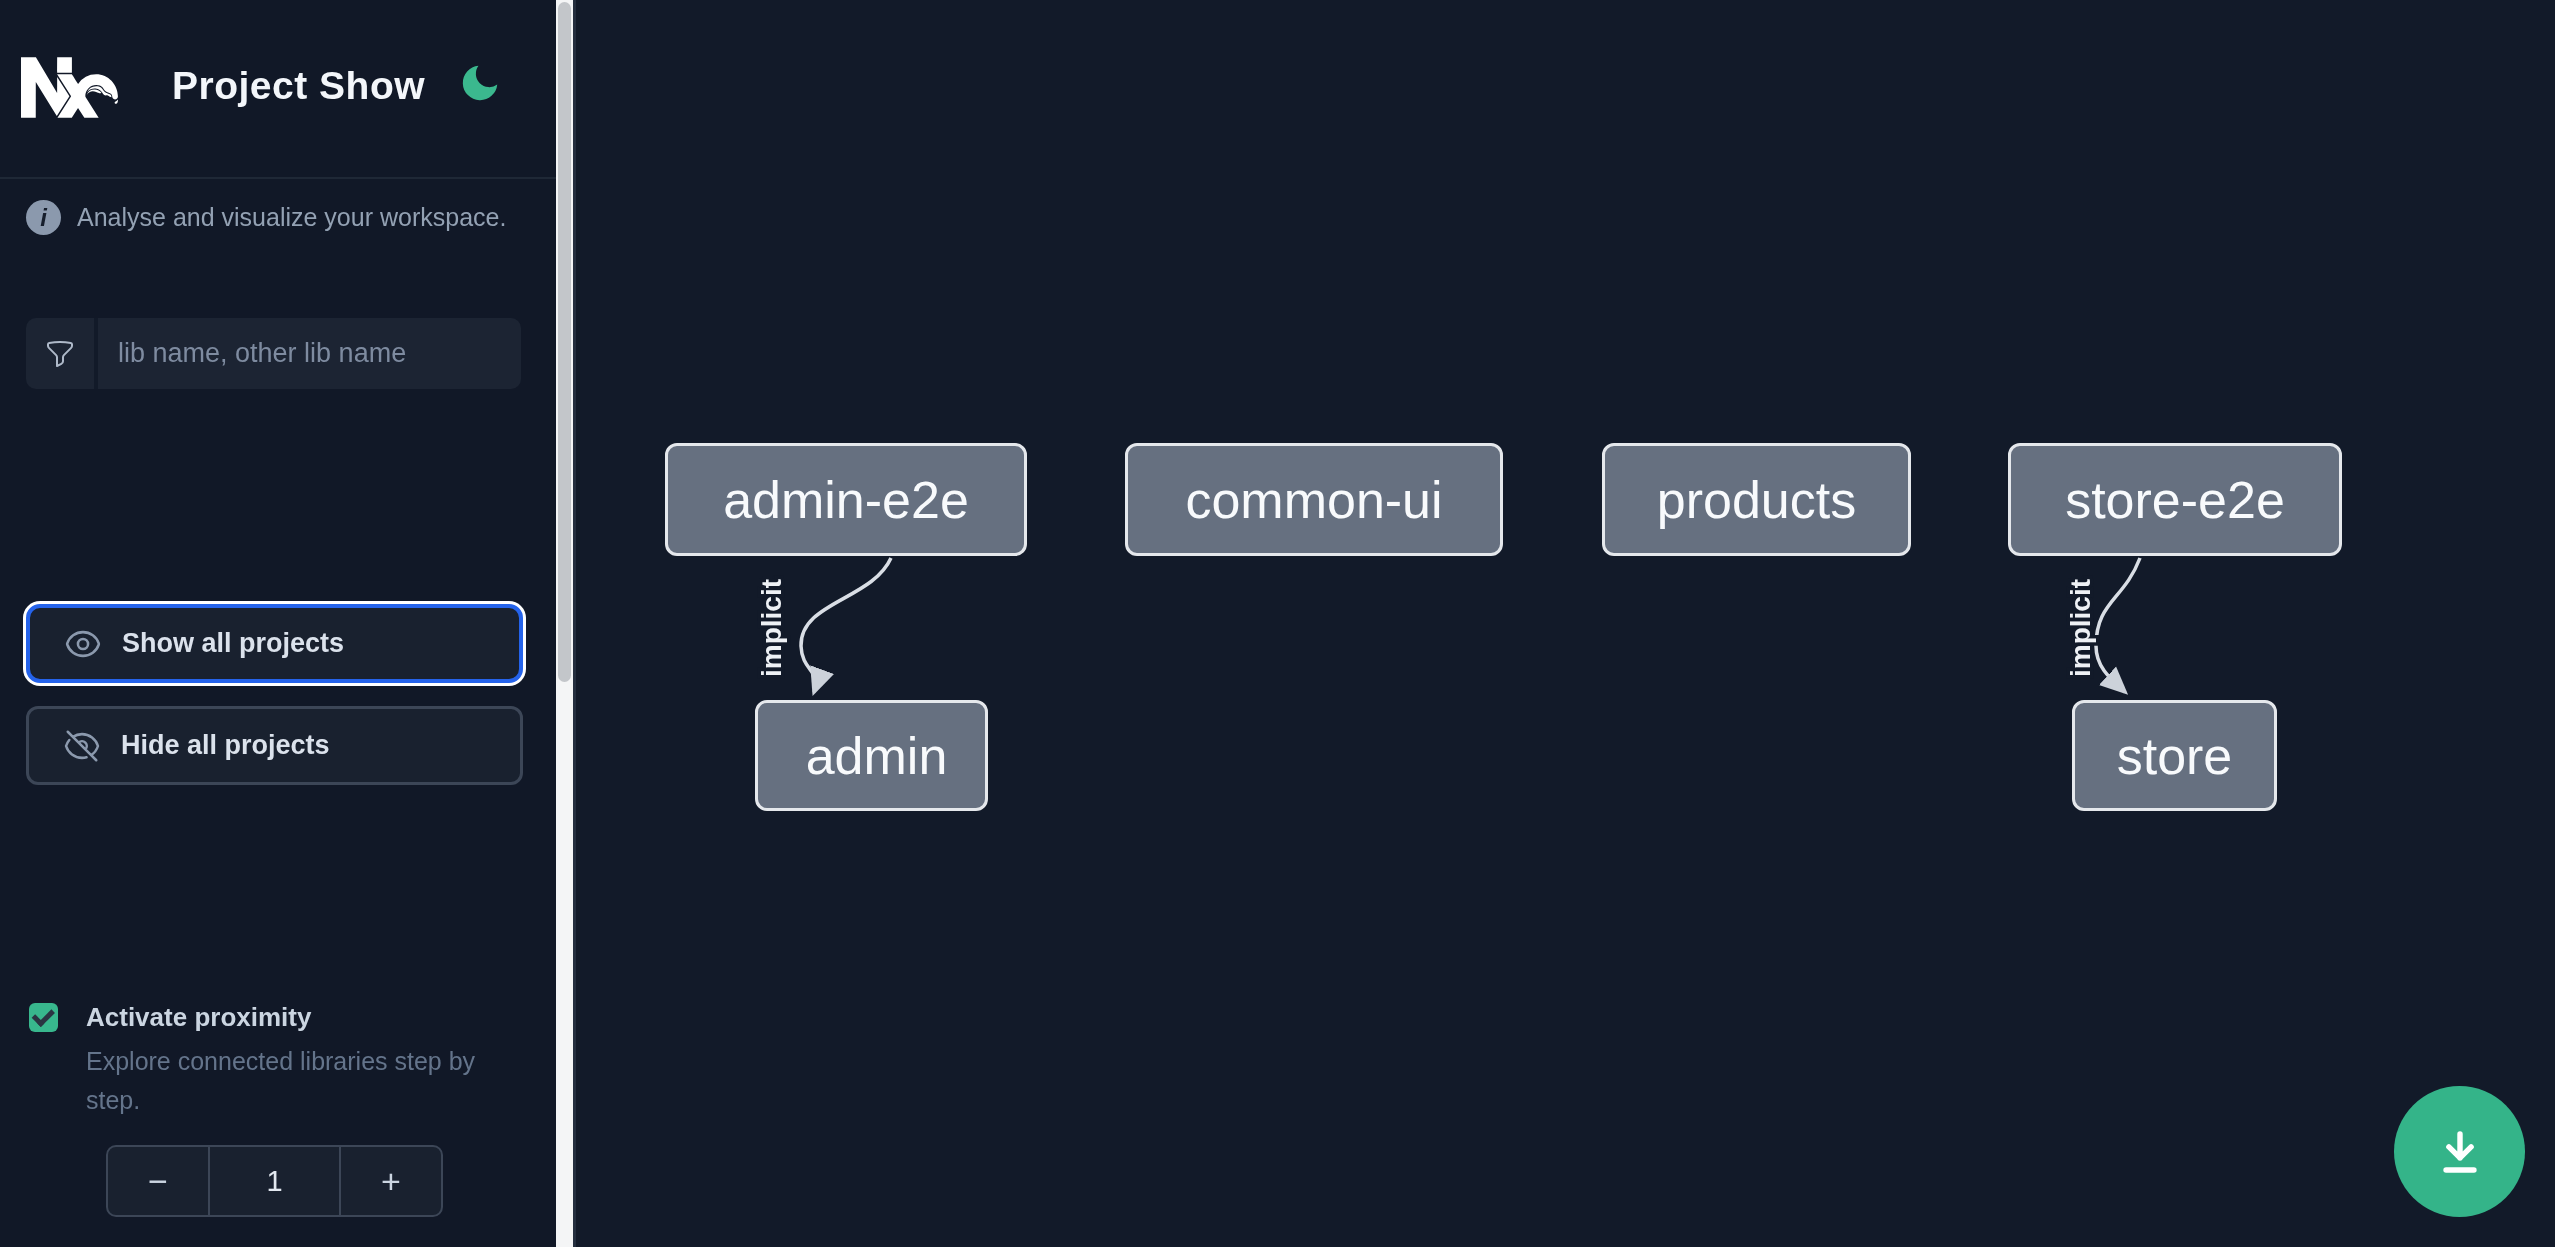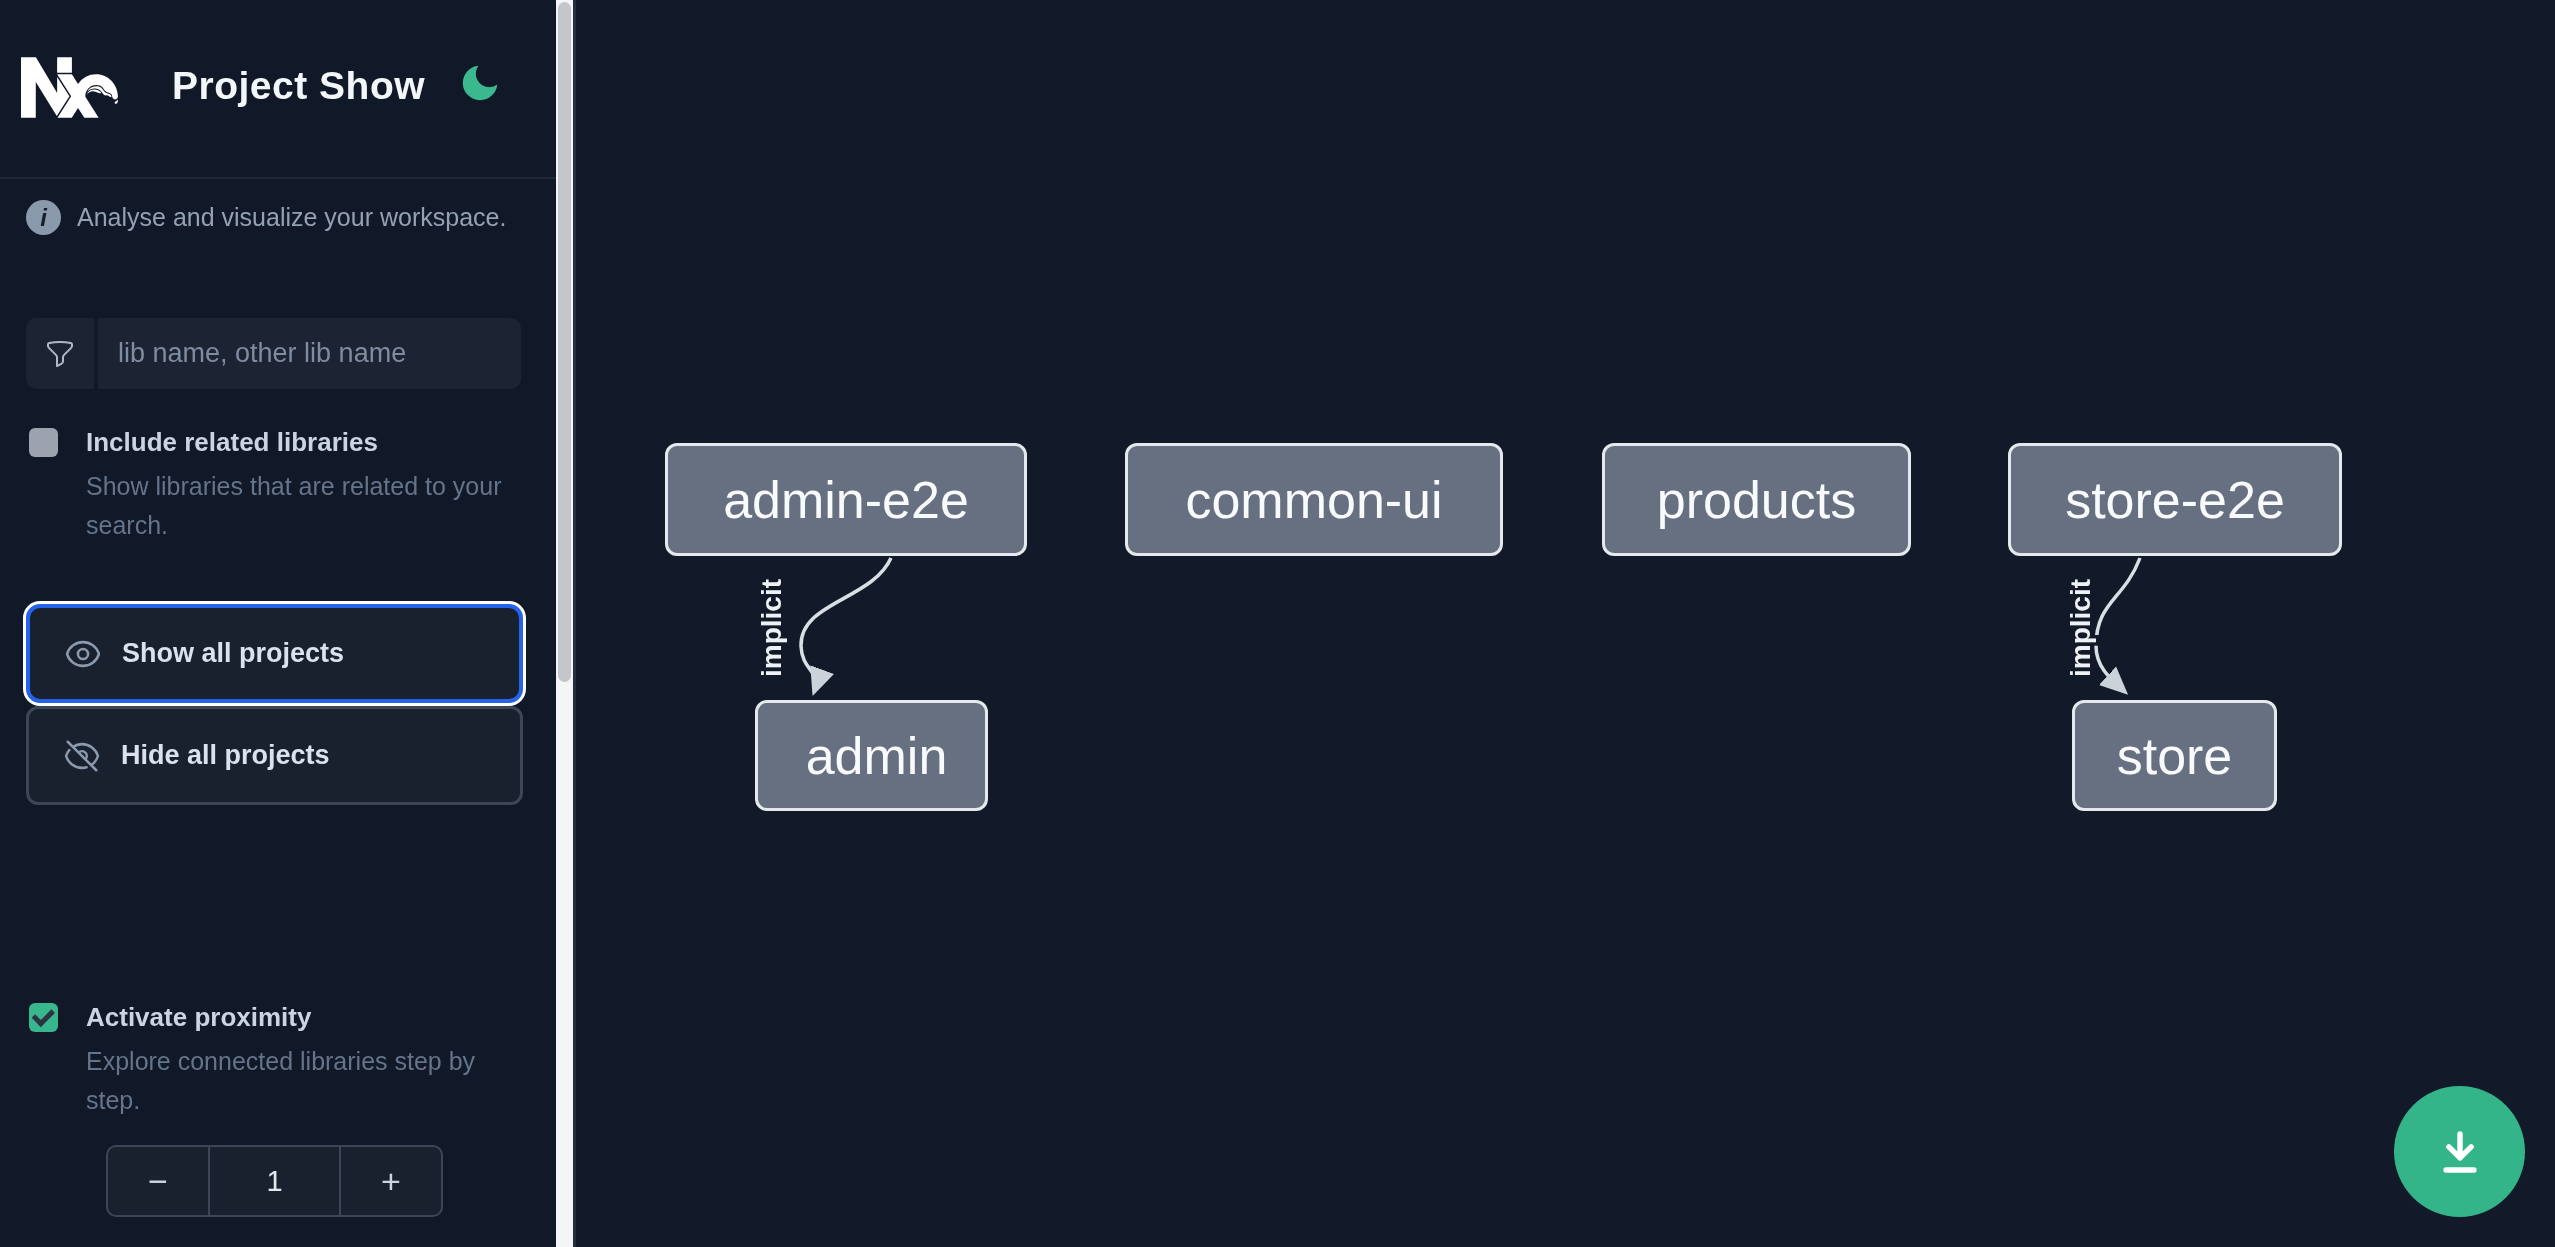--- a/index.html
+++ b/index.html
@@ -30,21 +30,21 @@
   .checkbox{width:29px;height:29px;border-radius:6px;flex:0 0 auto;margin-top:1px;cursor:pointer;
     display:flex;align-items:center;justify-content:center;box-sizing:border-box;}
   .cb-disabled{background:#9ca3af;}
   .cb-unchecked{background:#ffffff;border:3px solid #6b7280;}
   .cb-checked{background:#38b78d;}
   .checkmark{width:15px;height:8px;border-left:5px solid #2b3442;border-bottom:5px solid #2b3442;
     transform:rotate(-45deg) translate(1px,-2px);}
   .check-label{font-size:26px;font-weight:700;color:#cbd5e1;line-height:31px;}
   .check-desc{font-size:25px;font-weight:400;color:#64748b;line-height:39px;margin-top:9px;width:436px;}
   
-  .sb-btn{position:absolute;left:26px;width:497px;height:99px;box-sizing:border-box;
+  .sb-btn{position:absolute;left:26px;width:497px;height:79px;box-sizing:border-box;
     background:#19212f;border:3px solid #3c4657;border-radius:12px;cursor:pointer;
     display:flex;align-items:center;gap:20px;padding:0 0 0 34px;
     color:#dbe2ec;font-size:27px;font-weight:600;font-family:"Liberation Sans",sans-serif;}
   .sb-btn.focused{border:4px solid #2563eb;box-shadow:0 0 0 3px #ffffff;border-radius:14px;}
   
   .stepper{position:absolute;left:106px;top:1145px;width:337px;height:72px;box-sizing:border-box;
     border:2px solid #3c4657;border-radius:10px;display:flex;overflow:hidden;background:#19212f;}
   .step-btn{width:100px;border:none;background:transparent;color:#cbd5e1;font-size:34px;cursor:pointer;
     display:flex;align-items:center;justify-content:center;font-family:"Liberation Sans",sans-serif;}
   .step-value{flex:1;border-left:2px solid #3c4657;border-right:2px solid #3c4657;
@@ -95,27 +95,20 @@
 
   <div class="search-box">
     <div class="search-icon-cell">
       <svg width="32" height="32" viewBox="0 0 24 24" fill="none" stroke="#aeb9c9" stroke-width="1.5" stroke-linejoin="round">
         <path d="M12 3c2.755 0 5.455.232 8.083.678.533.09.917.556.917 1.096v1.044a2.25 2.25 0 01-.659 1.591l-5.432 5.432a2.25 2.25 0 00-.659 1.591v2.927a2.25 2.25 0 01-1.244 2.013L9.75 21v-6.568a2.25 2.25 0 00-.659-1.591L3.659 7.409A2.25 2.25 0 013 5.818V4.774c0-.54.384-1.006.917-1.096A48.32 48.32 0 0112 3z"></path>
       </svg>
     </div>
     <input class="search-input" type="text" placeholder="lib name, other lib name" style="">
   </div>
 
-  <div class="check-row" style="top:427px;">
-    <div class="checkbox cb-disabled"></div>
-    <div>
-      <div class="check-label">Include related libraries</div>
-      <div class="check-desc">Show libraries that are related to your search.</div>
-    </div>
-  </div>
 
   <button class="sb-btn focused" style="top:604px;">
     <svg width="38" height="38" viewBox="0 0 24 24" fill="none" stroke="#8b99ad" stroke-width="1.6" stroke-linecap="round" stroke-linejoin="round">
       <path d="M2.036 12.322a1.012 1.012 0 010-.639C3.423 7.51 7.36 4.5 12 4.5c4.638 0 8.573 3.007 9.963 7.178.07.207.07.431 0 .639C20.577 16.49 16.64 19.5 12 19.5c-4.638 0-8.573-3.007-9.963-7.178z"></path>
       <circle cx="12" cy="12" r="3.2"></circle>
     </svg>
     <span>Show all projects</span>
   </button>
 
   <button class="sb-btn" style="top:706px;">

